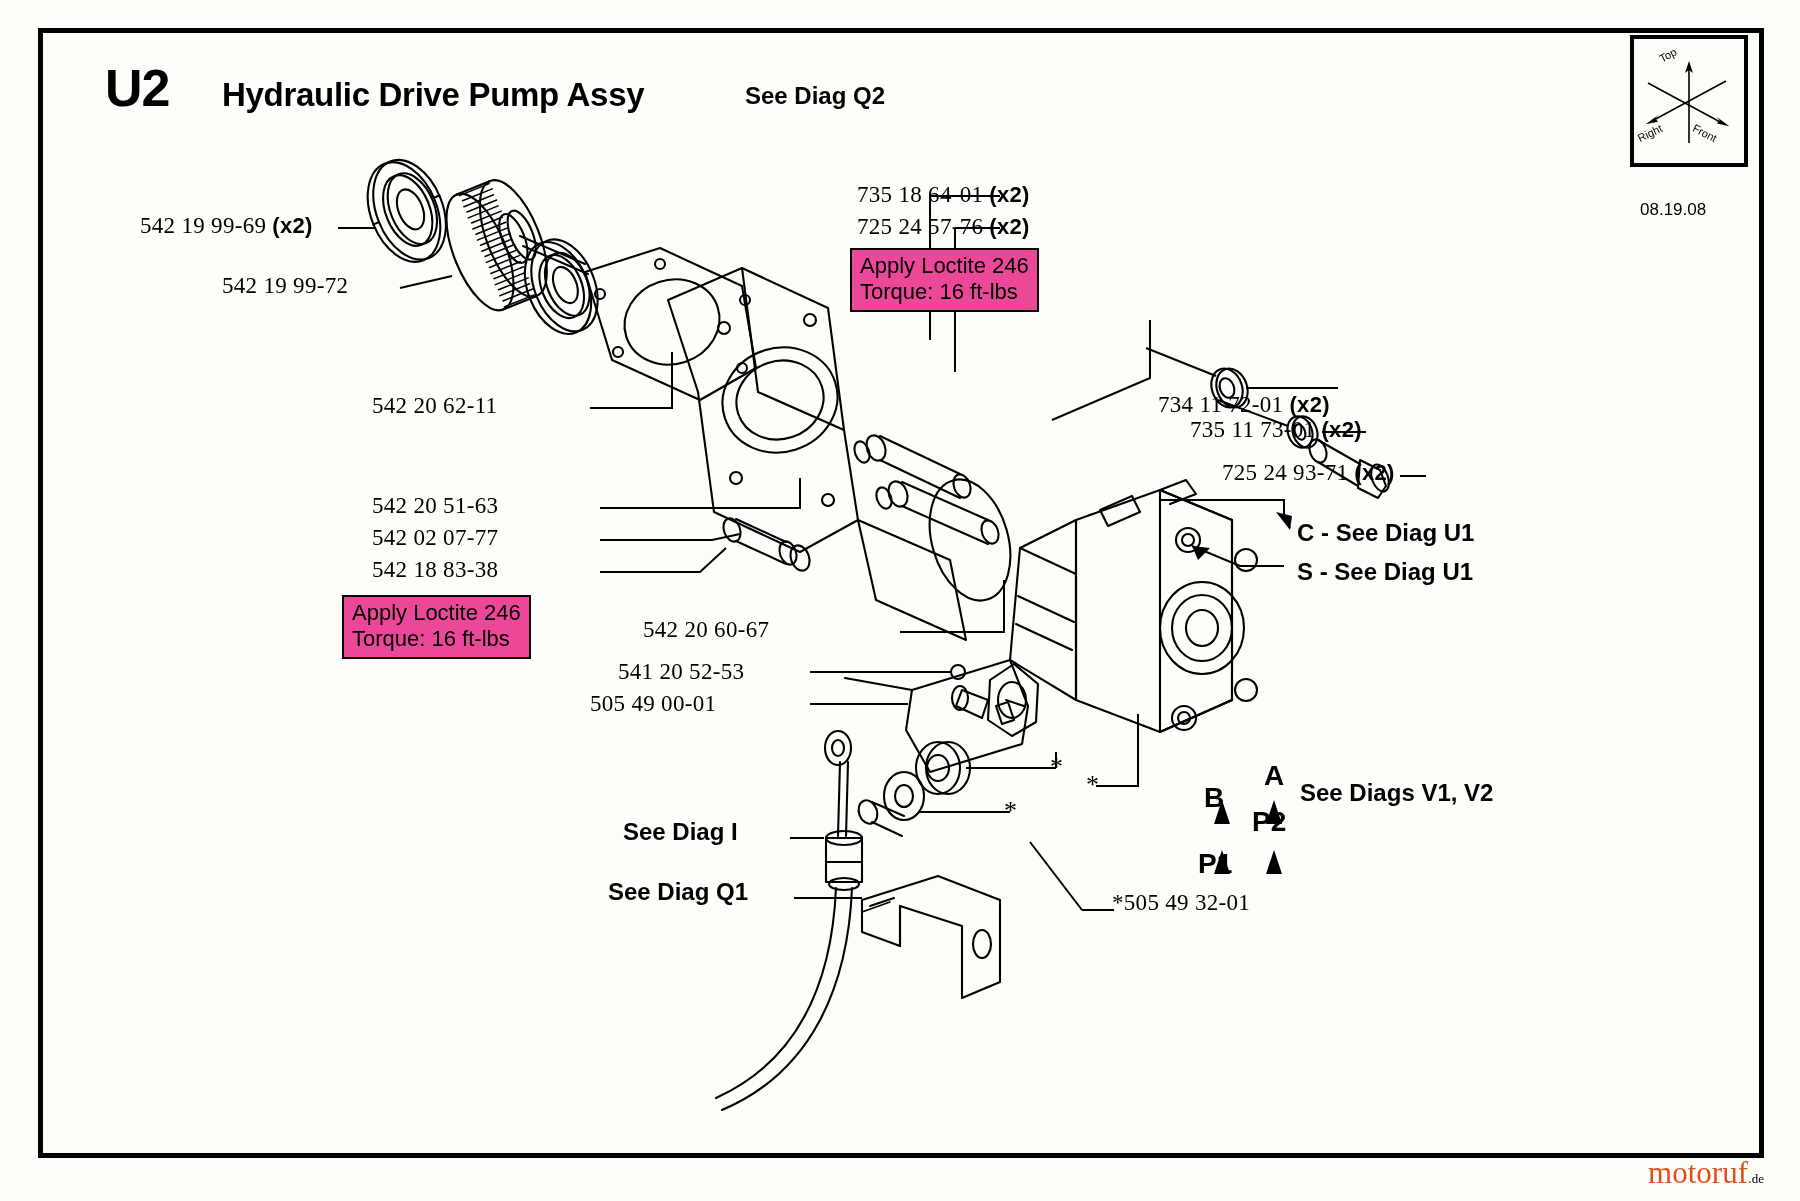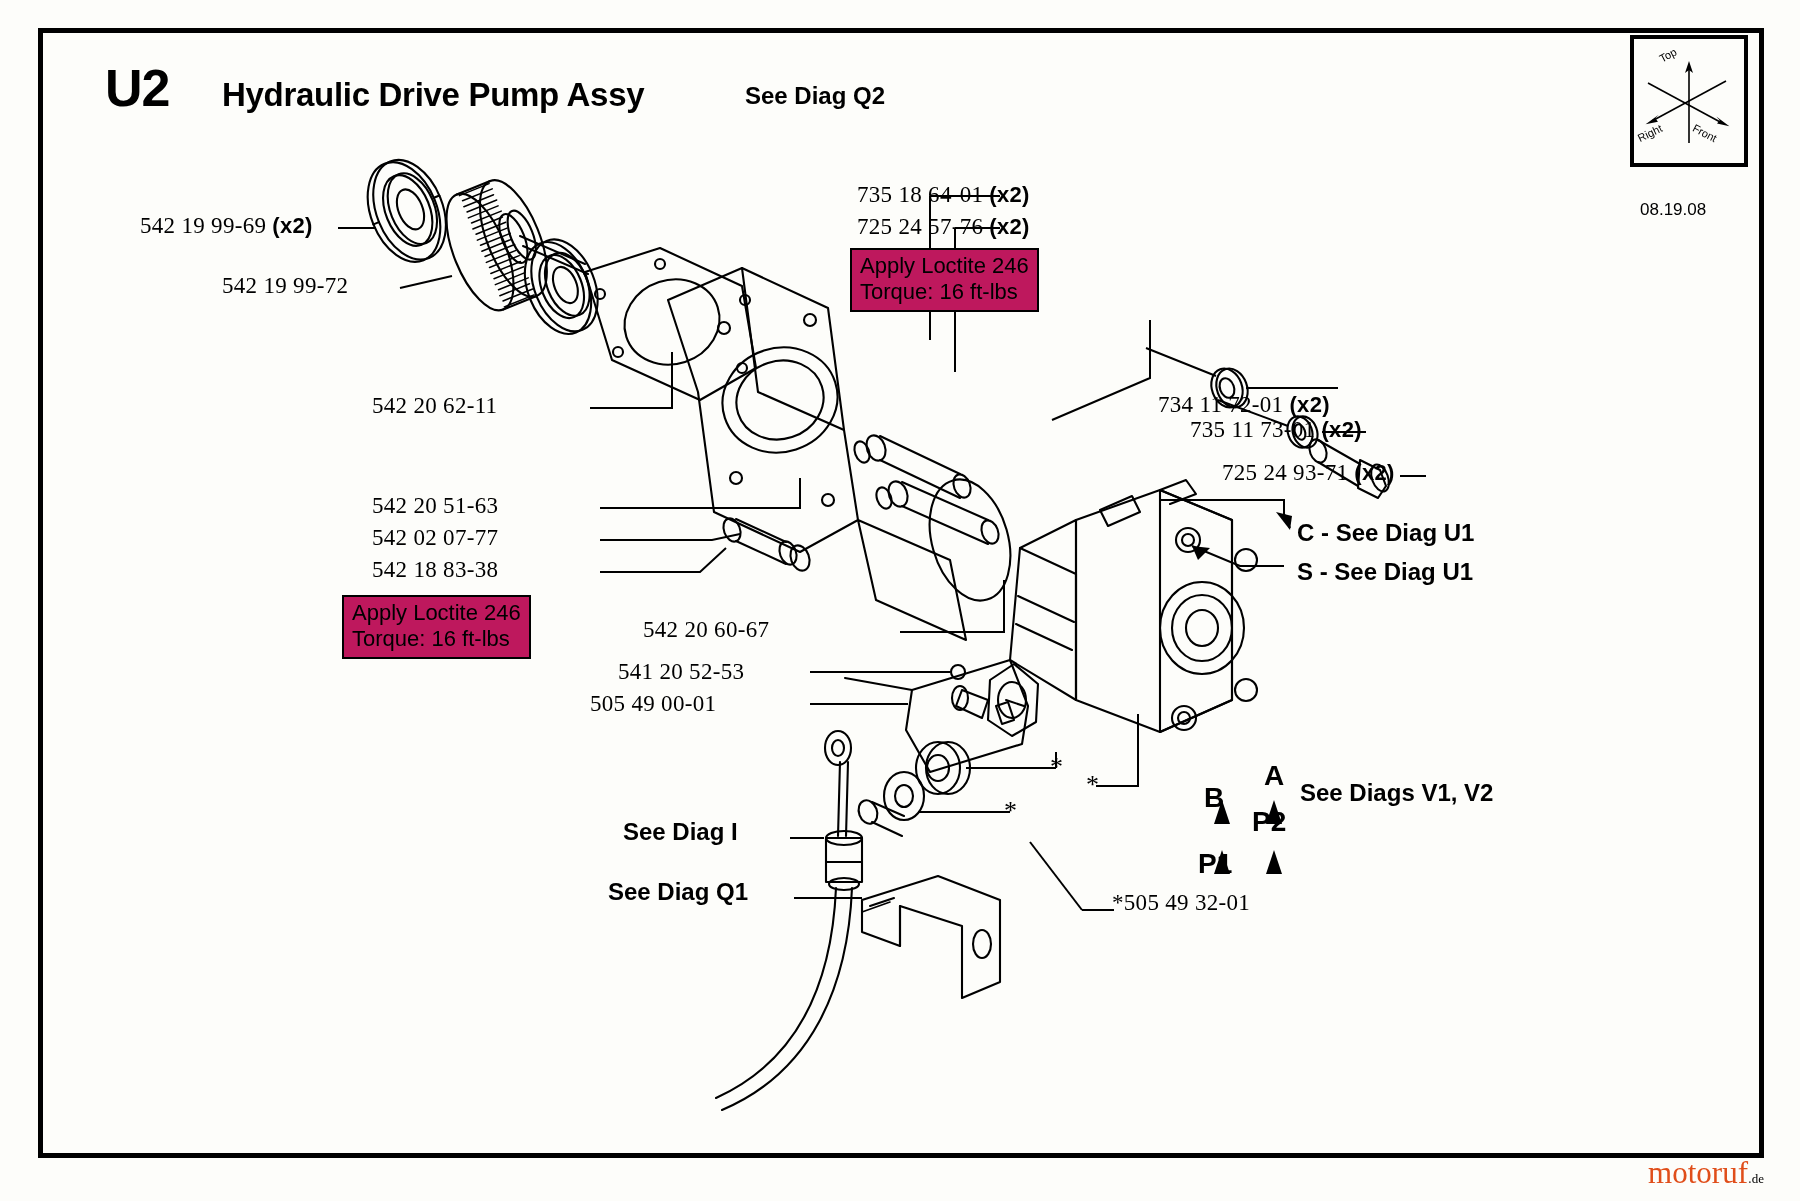--- a/index.html
+++ b/index.html
@@ -78,21 +78,21 @@
   }
   .lbl-big {
     position: absolute;
     font-size: 28px; font-weight: bold; color: #000;
     font-family: "Liberation Sans", sans-serif; white-space: nowrap;
   }
   
   .note-box {
     position: absolute;
     border: 2px solid #000;
-    background: #be185d;
+    background: #ec4899;
     padding: 3px 8px 5px 8px;
     font-family: "Liberation Sans", sans-serif;
     font-size: 22px;
     line-height: 1.18;
     color: #000;
     white-space: nowrap;
   }
   
   #logo {
     position: absolute; right: 36px; bottom: 10px;

